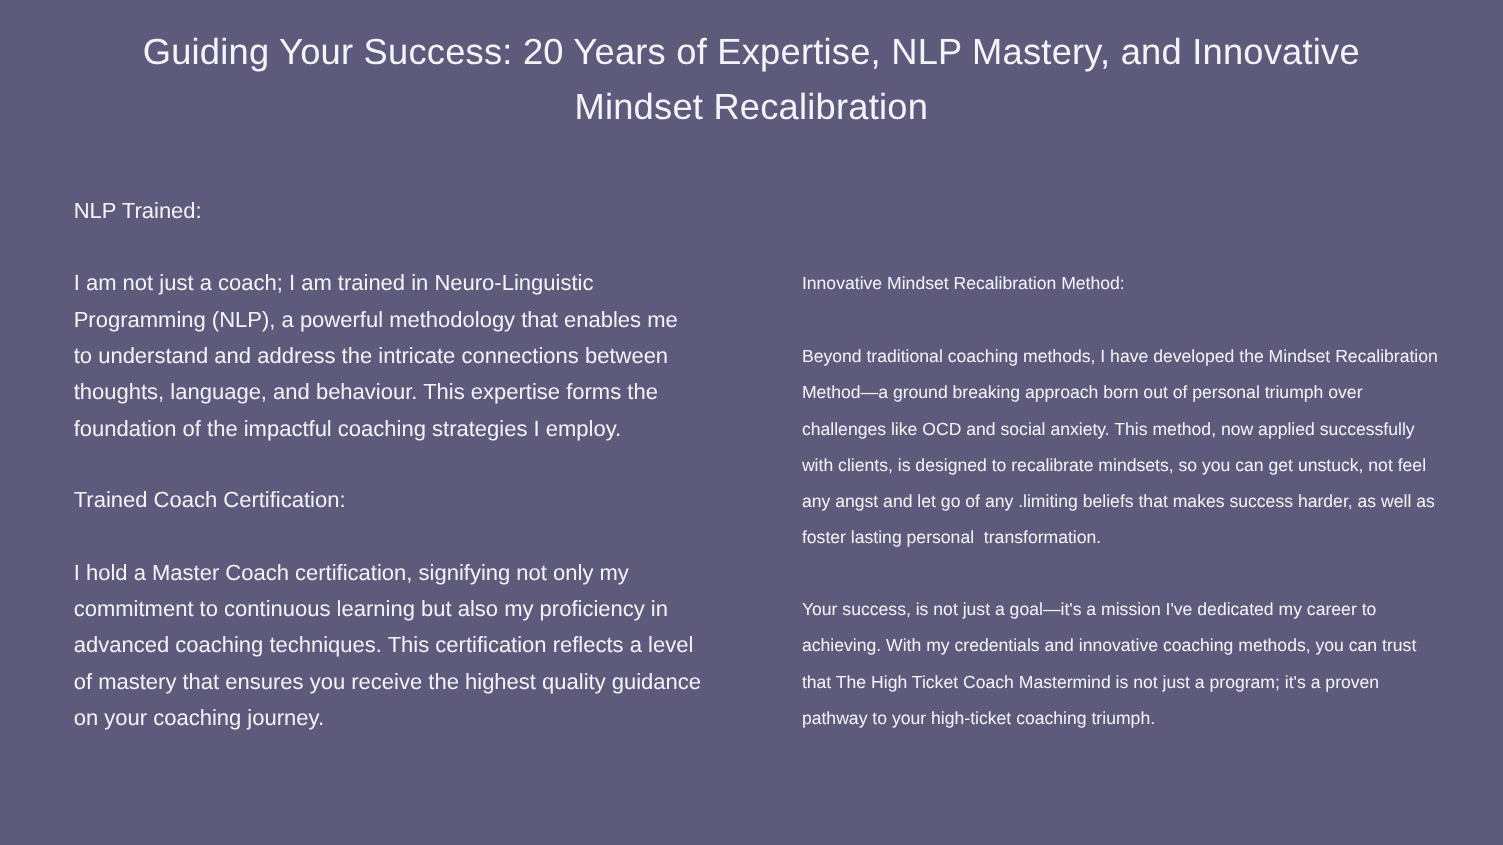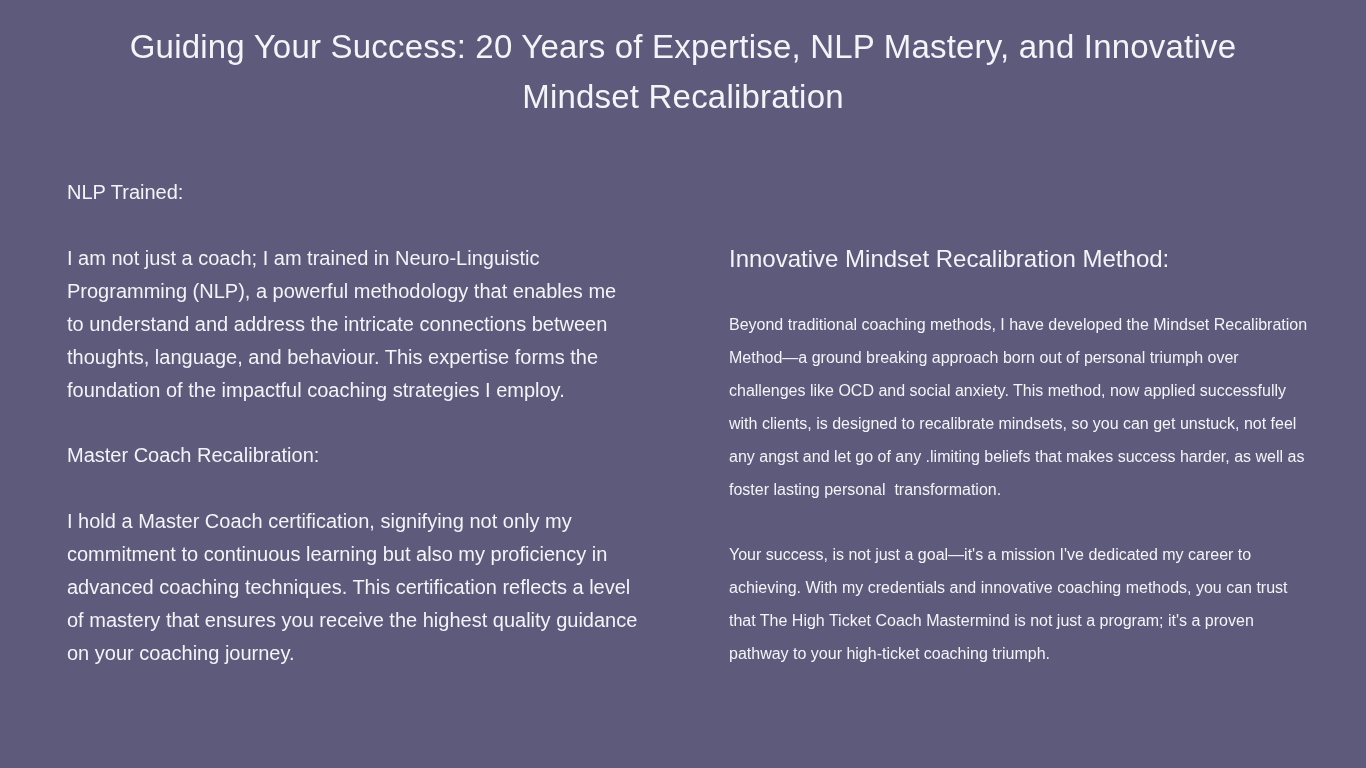--- a/index.html
+++ b/index.html
@@ -58,21 +58,21 @@
     padding-right: 55px;
   }
   .block {
     margin: 0 0 32px 0;
   }
   .block:last-child {
     margin-bottom: 0;
   }
   .block-heading {
     color: #f4f3f7;
-    font-size: 24px;
+    font-size: 16px;
     font-weight: 400;
     line-height: 33px;
     margin: 0 0 33px 0;
     white-space: pre-wrap;
   }
   .block-body {
     color: #f4f3f7;
     font-size: 16px;
     font-weight: 400;
     line-height: 33px;
@@ -94,21 +94,21 @@
   <div class="columns">
 
     <div class="column column-left">
 
       <div class="block">
         <p class="block-heading">NLP Trained:</p>
         <p class="block-body">I am not just a coach; I am trained in Neuro-Linguistic Programming (NLP), a powerful methodology that enables me to understand and address the intricate connections between thoughts, language, and behaviour. This expertise forms the foundation of the impactful coaching strategies I employ.</p>
       </div>
 
       <div class="block">
-        <p class="block-heading">Master Coach Recalibration:</p>
+        <p class="block-heading">Trained Coach Certification:</p>
         <p class="block-body">I hold a Master Coach certification, signifying not only my commitment to continuous learning but also my proficiency in advanced coaching techniques. This certification reflects a level of mastery that ensures you receive the highest quality guidance on your coaching journey.</p>
       </div>
 
     </div>
 
     <div class="column column-right">
 
       <div class="block">
         <p class="block-heading">Innovative Mindset Recalibration Method:</p>
         <p class="block-body">Beyond traditional coaching methods, I have developed the Mindset Recalibration Method—a ground breaking approach born out of personal triumph over challenges like OCD and social anxiety. This method, now applied successfully with clients, is designed to recalibrate mindsets, so you can get unstuck, not feel any angst and let go of any .limiting beliefs that makes success harder, as well as foster lasting personal  transformation.</p>

